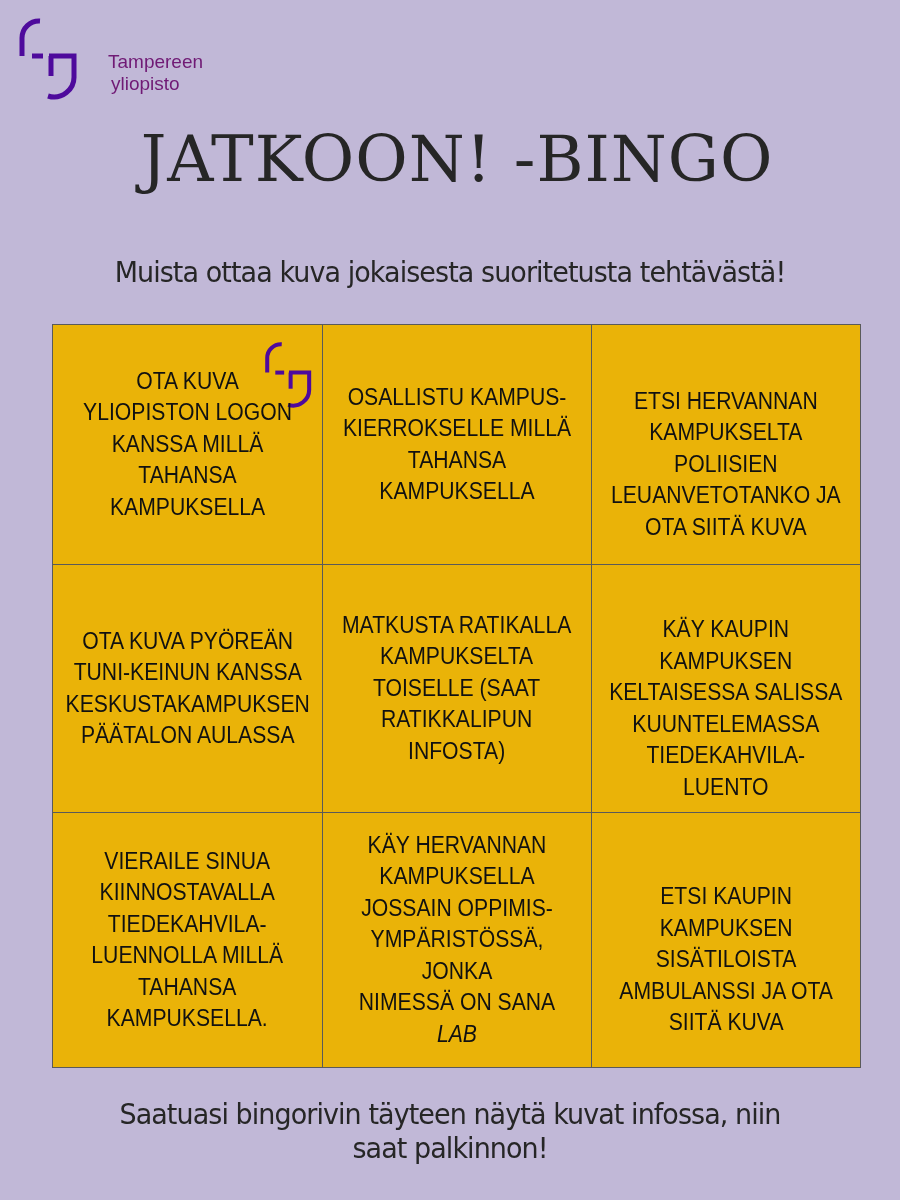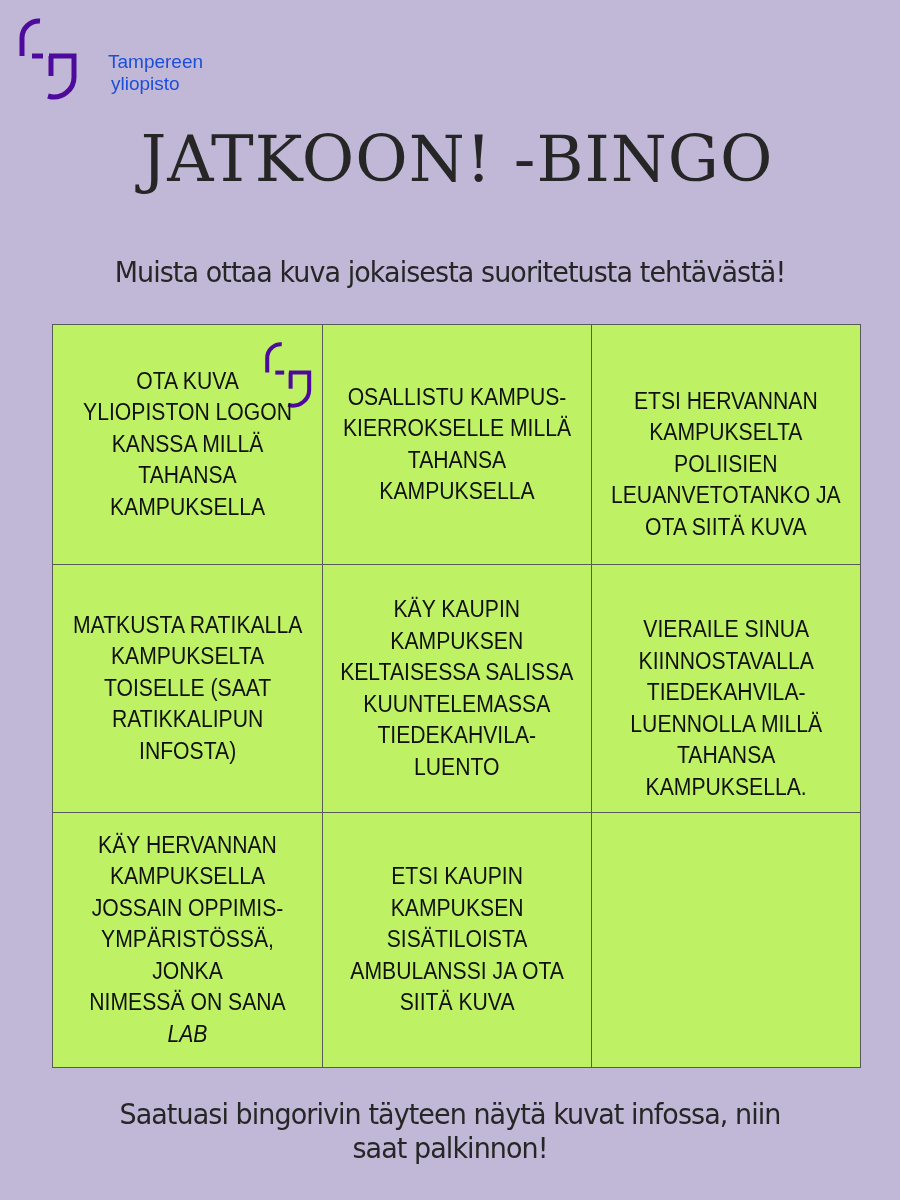--- a/index.html
+++ b/index.html
@@ -7,21 +7,21 @@
       width: 900px; height: 1200px; overflow: hidden;
       background: #c1b8d7;
       position: relative;
       font-family: "Liberation Sans", sans-serif;
       color: #262626;
     }
     .logo { position: absolute; left: 18px; top: 18px; width: 200px; height: 82px; }
     .logo svg { position: absolute; left: 0; top: 0; }
     .logo-text {
       position: absolute; left: 90px; top: 33px;
-      color: #1d4ed8; font-size: 19px; line-height: 22px;
+      color: #701a75; font-size: 19px; line-height: 22px;
       font-family: "Liberation Sans", sans-serif;
     }
     .logo-text div:nth-child(2) { padding-left: 3px; }
     .title {
       position: absolute; left: 0; right: 0; top: 122px;
       text-align: center;
       font-family: "DejaVu Serif", serif;
       font-size: 64px; letter-spacing: 1px;
       color: #262626;
       padding-left: 14px;
@@ -30,21 +30,21 @@
       position: absolute; left: 0; right: 0; top: 255px;
       text-align: center; font-size: 29px;
       font-family: "DejaVu Sans", sans-serif;
       letter-spacing: -1px;
       color: #262626;
       transform: scaleX(0.93);
     }
     .grid {
       position: absolute; left: 52px; top: 324px;
       width: 809px; height: 744px;
-      background: #bef264;
+      background: #eab308;
       border: 1px solid #5a5a5a;
       box-sizing: border-box;
       display: grid;
       grid-template-columns: 270px 269px 1fr;
       grid-template-rows: 240px 248px 1fr;
     }
     .cell {
       position: relative;
       border-right: 1px solid #5a5a5a;
       border-bottom: 1px solid #5a5a5a;
@@ -111,20 +111,26 @@
 KAMPUKSELLA</span>
   </div>
   <div class="cell">
     <span class="cell-text">ETSI HERVANNAN
 KAMPUKSELTA
 POLIISIEN
 LEUANVETOTANKO JA
 OTA SIITÄ KUVA</span>
   </div>
   <div class="cell">
+    <span class="cell-text">OTA KUVA PYÖREÄN
+TUNI-KEINUN KANSSA
+KESKUSTAKAMPUKSEN
+PÄÄTALON AULASSA</span>
+  </div>
+  <div class="cell">
     <span class="cell-text">MATKUSTA RATIKALLA
 KAMPUKSELTA
 TOISELLE  (SAAT
 RATIKKALIPUN
 INFOSTA)</span>
   </div>
   <div class="cell">
     <span class="cell-text">KÄY KAUPIN
 KAMPUKSEN
 KELTAISESSA SALISSA

